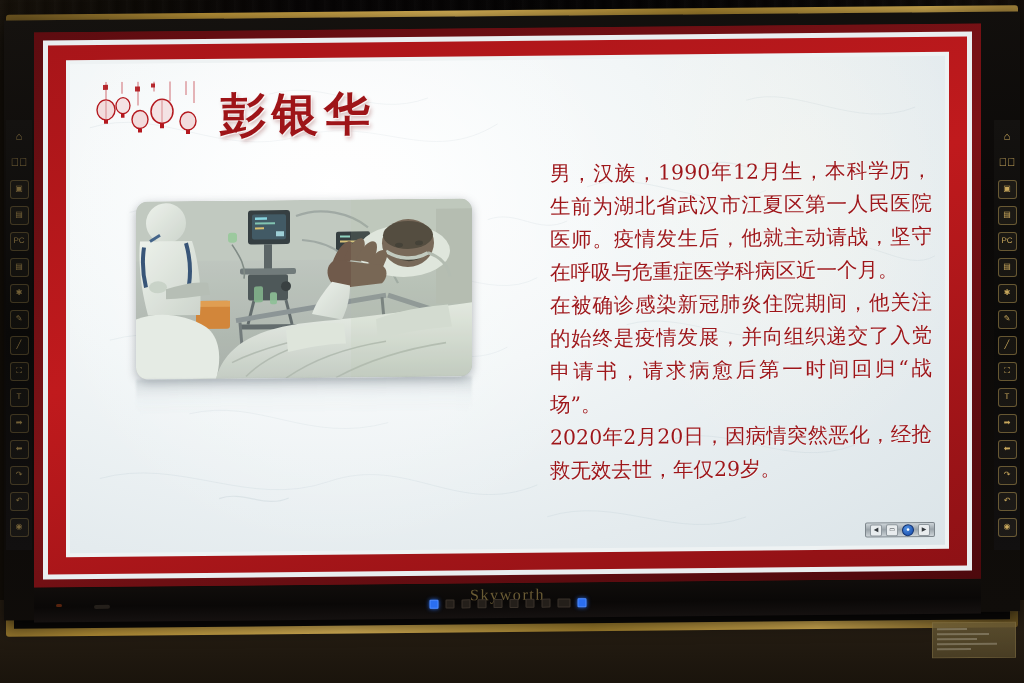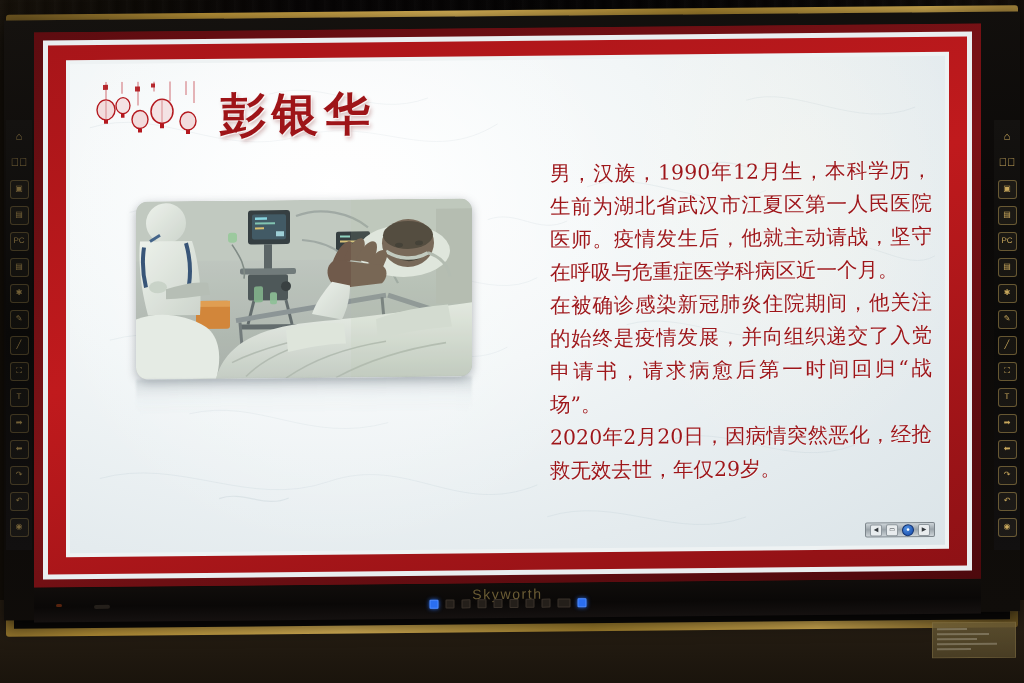--- a/index.html
+++ b/index.html
@@ -159,22 +159,22 @@
 
   
   .bottom-bezel{
     position:absolute;left:34px;top:584px;width:947px;height:34px;
     transform:skewY(-0.55deg);
     background:linear-gradient(180deg,#100d0b 0%,#0a0807 55%,#151110 100%);
     overflow:hidden;
   }
   .brand{
     position:absolute;left:50%;top:2px;transform:translateX(-50%);
-    font-size:14px;letter-spacing:1.6px;color:#7b6a3c;opacity:.85;
-    font-family:Liberation Sans, sans-serif;
+    font-size:16px;letter-spacing:1.6px;color:#7b6a3c;opacity:.85;
+    font-family:Liberation Serif, serif;
   }
   .keyrow{
     position:absolute;left:50%;top:15px;transform:translateX(-50%);
     display:flex;gap:7px;align-items:center;
   }
   .key{width:7px;height:7px;border-radius:1px;background:#241f1a;border:1px solid #3a322a;}
   .key.lit{background:#2a6ef0;border-color:#4d8bff;box-shadow:0 0 4px #2a6ef0;}
   .key.wide{width:11px;}
   .ir{position:absolute;left:60px;top:17px;width:16px;height:4px;background:#241f1a;border-radius:2px;}
 

